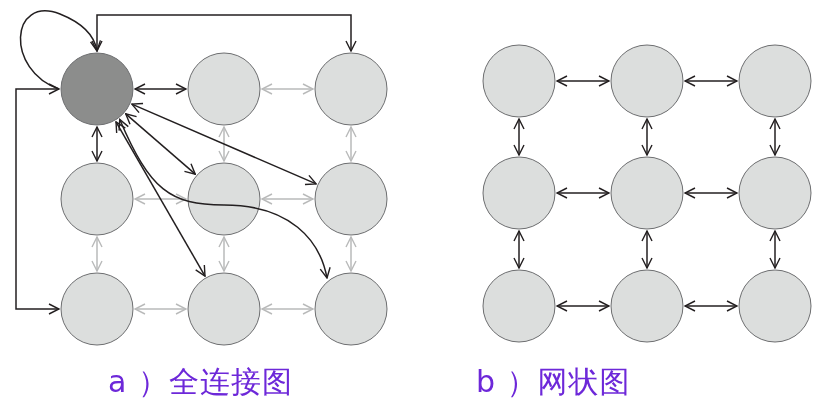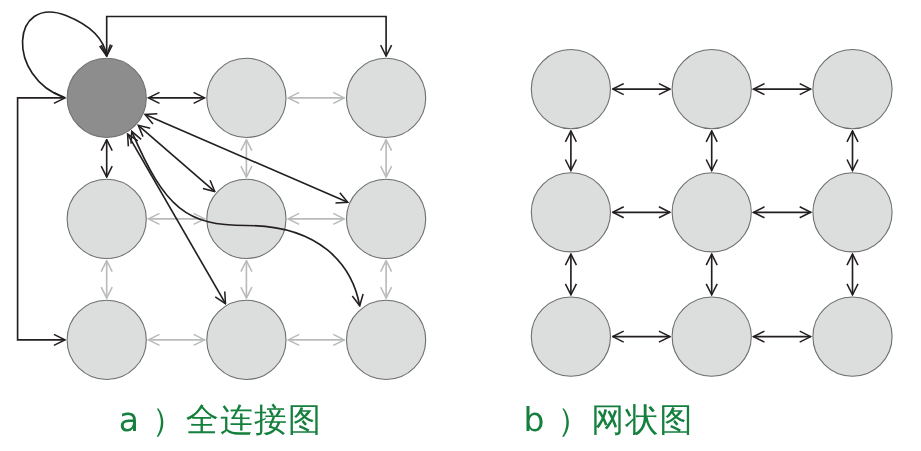--- a/index.html
+++ b/index.html
@@ -1,20 +1,20 @@
 <!DOCTYPE html>
 <html><head>
 <meta charset="utf-8">
 <style>
   html, body { margin: 0; padding: 0; background: #ffffff; }
   body { width: 837px; height: 410px; position: relative; overflow: hidden; }
   svg { position: absolute; left: 0; top: 0; }
   .caption {
     position: absolute; top: 362px;
-    font-family: "DejaVu Sans", sans-serif; font-size: 30px; color: #15803d;
+    font-family: "DejaVu Sans", sans-serif; font-size: 30px; color: #6d28d9;
     white-space: nowrap; letter-spacing: 1px;
   }
   #cap-a { left: 108px; }
   #cap-b { left: 476px; }
 </style>
 </head>
 <body>
 
 <svg id="canvas" width="837" height="410">
   <defs>

